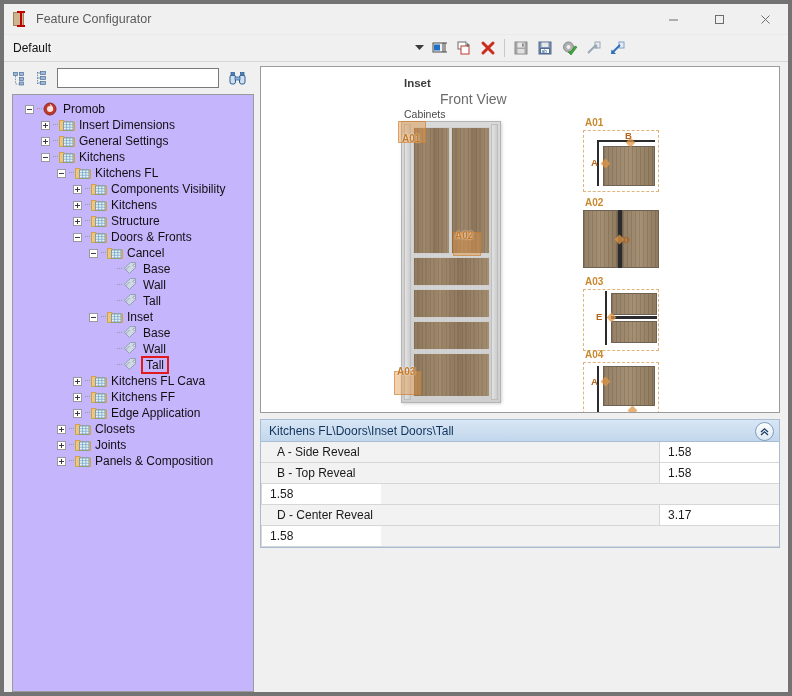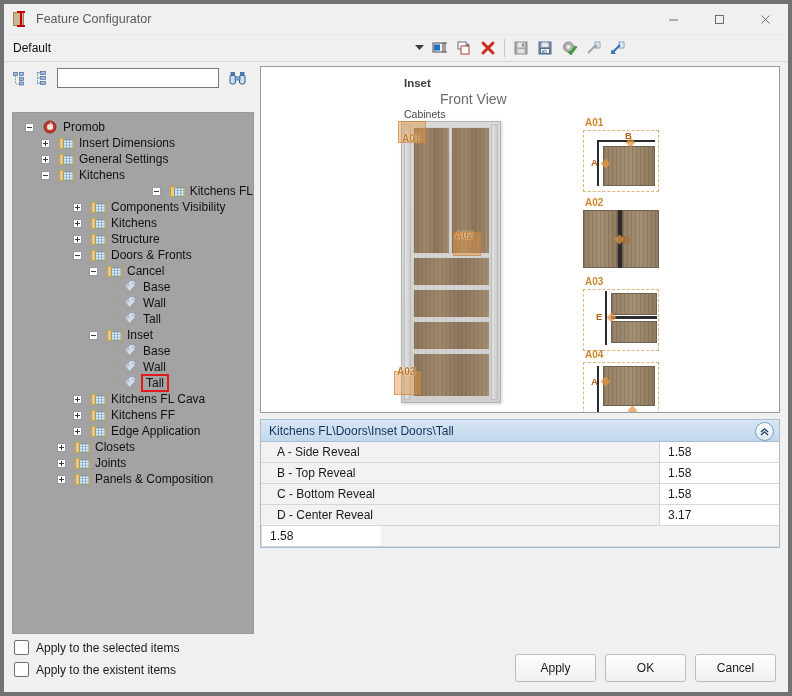--- a/index.html
+++ b/index.html
@@ -128,23 +128,23 @@
     padding: 0 3px;
     box-sizing: border-box;
     margin-left: 3px;
   }
   .find-btn {
     width: 22px; height: 22px; margin-left: 7px;
     display: flex; align-items: center; justify-content: center;
   }
   .treebox {
     flex: 1 1 auto;
-    margin: 20px 0 0 2px;
+    margin: 2px 0 0 2px;
     border: 1px solid #9a9a9a;
-    background: #a3a3a3;
+    background: #c4b5fd;
     overflow: hidden;
     position: relative;
   }
   .tree {
     padding: 6px 0 0 4px;
     font-size: 12px;
     position: relative;
   }
   .tnode {
     height: 16px;
@@ -542,21 +542,21 @@
                 <i class="h"></i>
               </span>
               <span class="dotlead"></span>
               <span class="ic"><svg width="16" height="13" viewBox="0 0 16 13">
                   <path d="M0.5 2.5 h4.5 l1.2 1.4 h9.3 v8.6 h-15 z" fill="#f5c76a" stroke="#c79a33" stroke-width=".8"></path>
                   <rect x="4.5" y="4" width="9.5" height="8" fill="#e8f2f8" stroke="#5b93b8" stroke-width=".8"></rect>
                   <path d="M4.5 6.6 h9.5 M4.5 9.2 h9.5 M7.6 4 v8 M10.8 4 v8" stroke="#5b93b8" stroke-width=".6"></path>
                 </svg></span>
               <span class="tlabel-wrap"><span class="tlabel">Kitchens</span></span>
             </div>
-            <div class="tnode" style="padding-left: 40px; justify-content: flex-end;">
+            <div class="tnode" style="padding-left: 40px;">
               <span class="expander">
                 <i class="h"></i>
               </span>
               <span class="dotlead"></span>
               <span class="ic"><svg width="16" height="13" viewBox="0 0 16 13">
                   <path d="M0.5 2.5 h4.5 l1.2 1.4 h9.3 v8.6 h-15 z" fill="#f5c76a" stroke="#c79a33" stroke-width=".8"></path>
                   <rect x="4.5" y="4" width="9.5" height="8" fill="#e8f2f8" stroke="#5b93b8" stroke-width=".8"></rect>
                   <path d="M4.5 6.6 h9.5 M4.5 9.2 h9.5 M7.6 4 v8 M10.8 4 v8" stroke="#5b93b8" stroke-width=".6"></path>
                 </svg></span>
               <span class="tlabel-wrap"><span class="tlabel">Kitchens FL</span></span>
@@ -862,46 +862,28 @@
         <div id="prop-rows">
             <div class="prow">
               <div class="pname">A - Side Reveal</div>
               <div class="pval">1.58</div>
             </div>
             <div class="prow">
               <div class="pname">B - Top Reveal</div>
               <div class="pval">1.58</div>
             </div>
             <div class="prow">
-              <div class="pname">C - Bottom Reveal</div>
               <div class="pval">1.58</div>
             </div>
             <div class="prow">
               <div class="pname">D - Center Reveal</div>
               <div class="pval">3.17</div>
             </div>
             <div class="prow">
               <div class="pval">1.58</div>
             </div>
           </div>
       </div>
 
     </div>
   </div>
 
-  <div class="footer">
-    <div class="chks">
-      <label class="chk">
-        <span class="chkbox"></span>
-        <span>Apply to the selected items</span>
-      </label>
-      <label class="chk">
-        <span class="chkbox"></span>
-        <span>Apply to the existent items</span>
-      </label>
-    </div>
-    <div class="btns">
-      <div class="btn">Apply</div>
-      <div class="btn">OK</div>
-      <div class="btn">Cancel</div>
-    </div>
-  </div>
 </div>
 
 </body></html>

